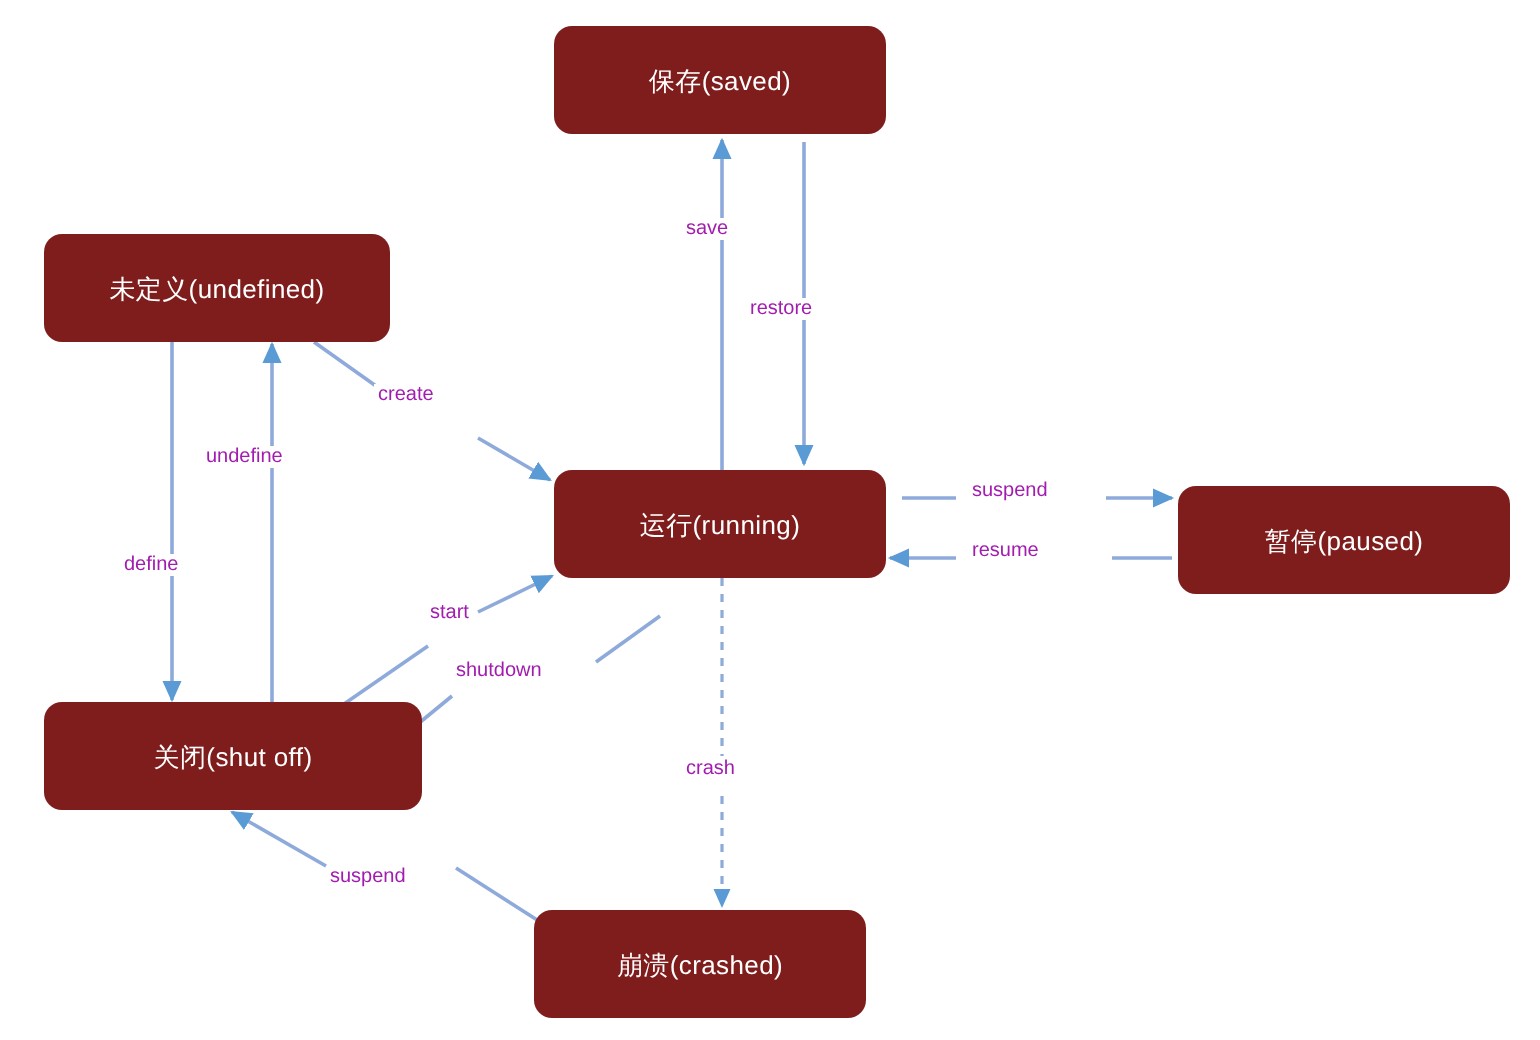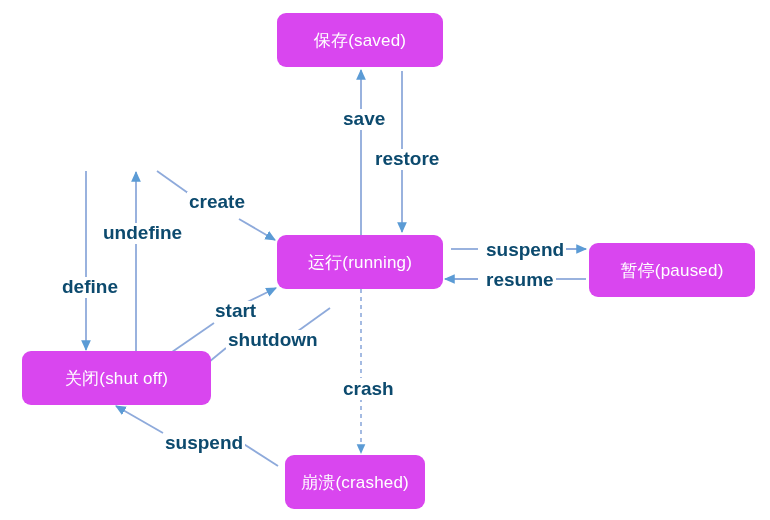--- a/index.html
+++ b/index.html
@@ -18,45 +18,44 @@
   svg.edges {
     position: absolute;
     left: 0;
     top: 0;
     width: 770px;
     height: 520px;
   }
   .node {
     position: absolute;
     box-sizing: border-box;
-    background: #d946ef;
+    background: #7f1d1d;
     border-radius: 9px;
     color: #ffffff;
     display: flex;
     align-items: center;
     justify-content: center;
-    font-size: 17px;
+    font-size: 13px;
     letter-spacing: 0.2px;
     white-space: nowrap;
     z-index: 3;
   }
   .node-label {
     display: block;
     line-height: 1;
   }
   .edge-label {
     position: absolute;
-    font-size: 19px;
-    color: #0c4a6e;
+    font-size: 10px;
+    color: #a21caf;
     background: #ffffff;
     white-space: nowrap;
     line-height: 1.1;
     padding: 0 2px;
     z-index: 4;
-    font-weight: bold;
   }
 </style>
 </head>
 <body>
 
 <div id="canvas">
 
   <svg class="edges" viewBox="0 0 770 520">
     <defs>
       <marker id="arrow" markerWidth="7" markerHeight="7" refX="5.4" refY="3" orient="auto" markerUnits="strokeWidth">
@@ -114,34 +113,37 @@
     <g>
       <line x1="278" y1="466" x2="228" y2="434" stroke="#8eaadb" stroke-width="1.8"></line>
       <line x1="163" y1="433" x2="116" y2="406" stroke="#8eaadb" stroke-width="1.8" marker-end="url(#arrow)"></line>
     </g>
   </svg>
 
   <div class="node" style="left:277px; top:13px; width:166px; height:54px;">
     <span class="node-label">保存(saved)</span>
   </div>
 
+  <div class="node" style="left:22px; top:117px; width:173px; height:54px;">
+    <span class="node-label">未定义(undefined)</span>
+  </div>
 
   <div class="node" style="left:277px; top:235px; width:166px; height:54px;">
     <span class="node-label">运行(running)</span>
   </div>
 
   <div class="node" style="left:589px; top:243px; width:166px; height:54px;">
     <span class="node-label">暂停(paused)</span>
   </div>
 
   <div class="node" style="left:22px; top:351px; width:189px; height:54px;">
     <span class="node-label">关闭(shut off)</span>
   </div>
 
-  <div class="node" style="left:285px; top:455px; width:140px; height:54px;">
+  <div class="node" style="left:267px; top:455px; width:166px; height:54px;">
     <span class="node-label">崩溃(crashed)</span>
   </div>
 
   <div class="edge-label" style="left:341px; top:109px;">save</div>
   <div class="edge-label" style="left:373px; top:149px;">restore</div>
   <div class="edge-label" style="left:187px; top:192px;">create</div>
   <div class="edge-label" style="left:101px; top:223px;">undefine</div>
   <div class="edge-label" style="left:60px; top:277px;">define</div>
   <div class="edge-label" style="left:213px; top:301px;">start</div>
   <div class="edge-label" style="left:226px; top:330px;">shutdown</div>

